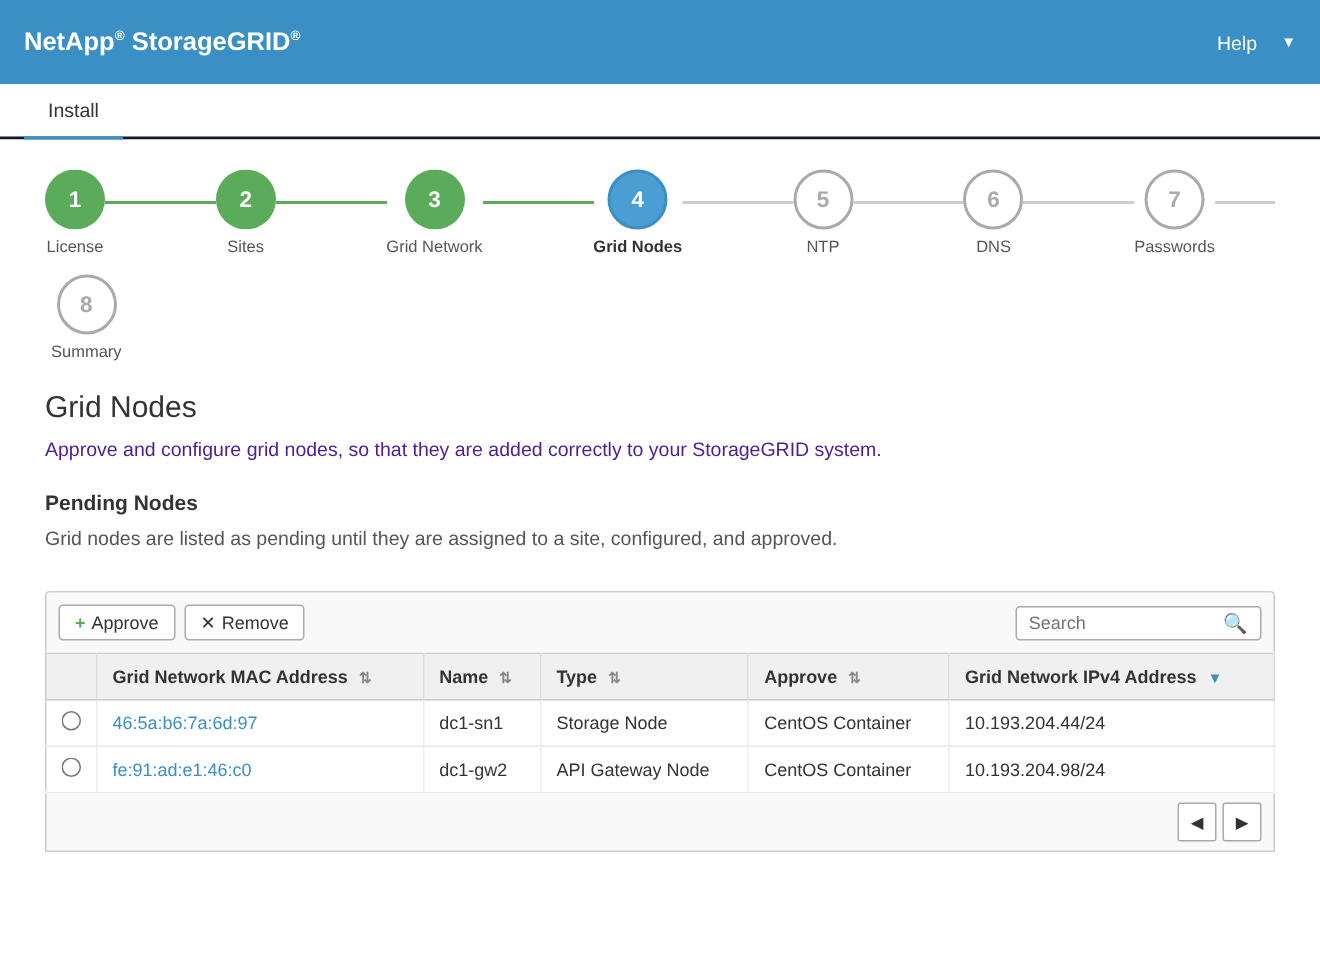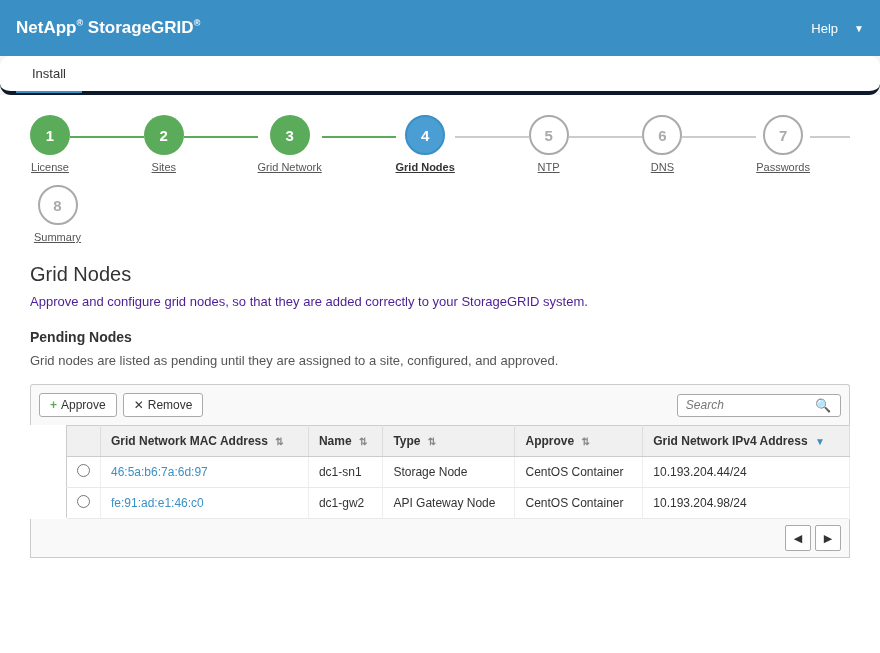--- a/index.html
+++ b/index.html
@@ -26,24 +26,23 @@
       cursor: pointer;
       display: flex;
       align-items: center;
       gap: 16px;
     }
     .header-help .arrow { font-size: 10px; }
 
     
     .tab-bar {
       background: white;
-      border-bottom: 4px solid #0f172a;
+      border-bottom: 2px solid #0f172a;
       padding: 0 16px;
       display: flex;
-      border-radius: 11px;
     }
     .tab {
       padding: 10px 16px;
       font-size: 13px;
       cursor: pointer;
       border-bottom: 2px solid transparent;
       margin-bottom: -2px;
     }
     .tab.active {
       border-bottom: 2px solid #3a8fc4;
@@ -78,21 +77,20 @@
       border: 2px solid transparent;
     }
     .step-circle.completed { background: #5aab5a; }
     .step-circle.active { background: #4a9ed4; border-color: #3a8fc4; }
     .step-circle.inactive { background: white; border: 2px solid #aaa; color: #aaa; }
     .step-label {
       margin-top: 6px;
       font-size: 11px;
       text-align: center;
       color: #555;
-      text-decoration: underline;
     }
     .step-label.active-label { font-weight: bold; color: #333; }
 
     
     .page-title {
       font-size: 20px;
       font-weight: normal;
       color: #333;
       margin-bottom: 8px;
     }
@@ -105,21 +103,21 @@
     
     .section-title {
       font-size: 14px;
       font-weight: bold;
       color: #333;
       margin-bottom: 8px;
     }
     .section-desc {
       font-size: 13px;
       color: #555;
-      margin-bottom: 16px;
+      margin-bottom: 28px;
     }
 
     
     .table-toolbar {
       display: flex;
       align-items: center;
       justify-content: space-between;
       margin-bottom: 0;
       padding: 8px;
       border: 1px solid #ccc;
@@ -163,21 +161,20 @@
       border-radius: 3px;
       background: white;
       padding: 3px 8px;
     }
     .search-box input {
       border: none;
       outline: none;
       font-size: 12px;
       width: 130px;
       color: #999;
-      font-style: italic;
     }
     .search-icon { color: #666; font-size: 13px; cursor: pointer; }
 
     
     .data-table {
       width: 100%;
       border-collapse: collapse;
       border: 1px solid #ccc;
       font-size: 12px;
     }
@@ -206,21 +203,20 @@
     }
     .data-table tr.selected td { background: #d0e8f7; }
 
     .radio-cell { width: 24px; text-align: center; }
     input[type="radio"] { cursor: pointer; }
 
     
     .table-wrapper {
       overflow-x: auto;
       border-radius: 0 0 3px 3px;
-      margin-left: 36px;
     }
 
     
     .pagination-bar {
       border: 1px solid #ccc;
       border-top: none;
       background: #f9f9f9;
       padding: 6px 8px;
       display: flex;
       justify-content: flex-end;

